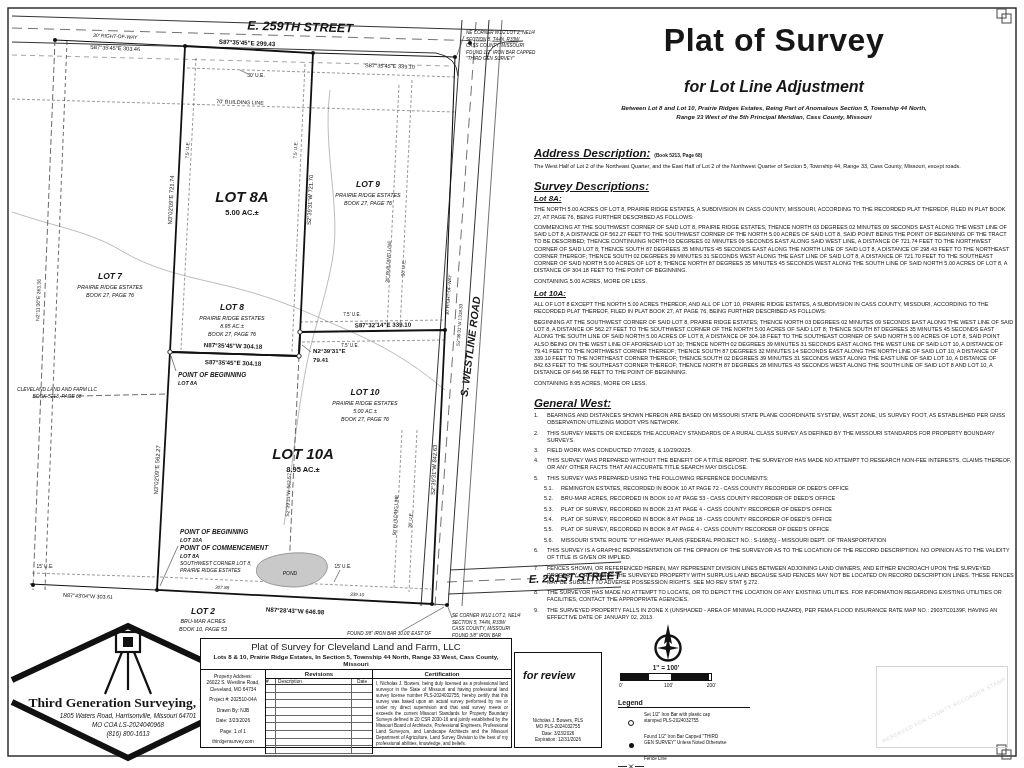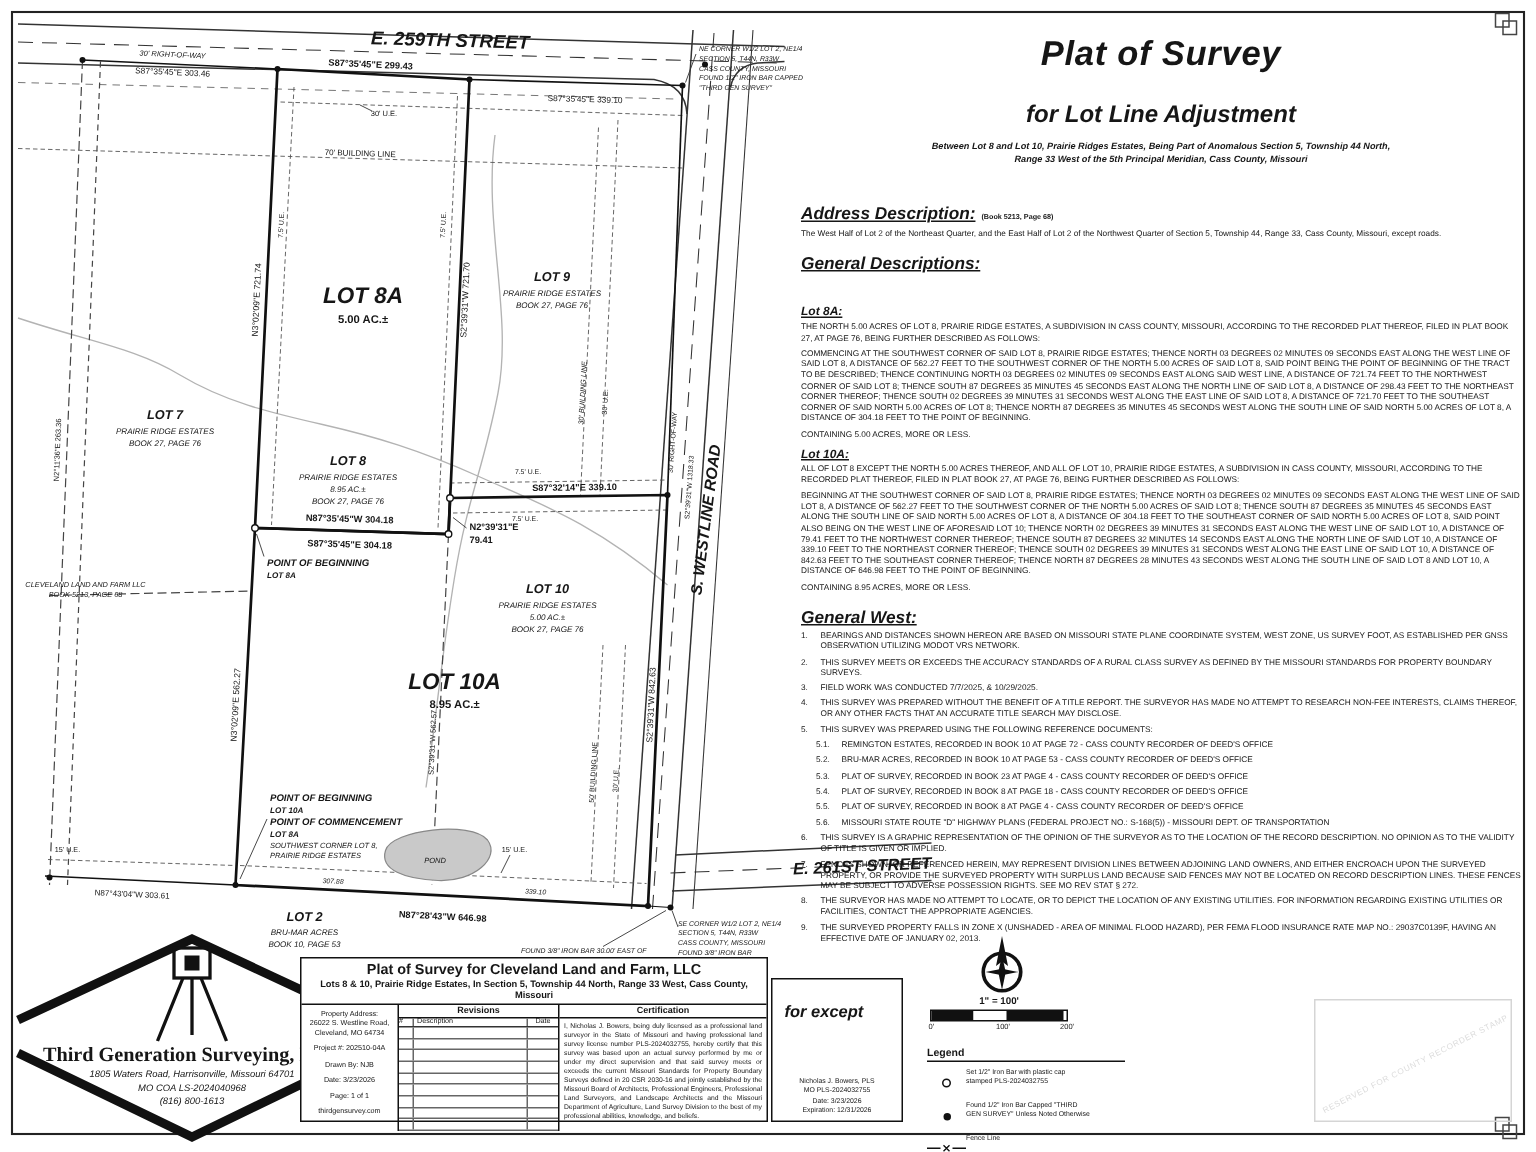--- a/index.html
+++ b/index.html
@@ -3,38 +3,38 @@
 <meta charset="utf-8">
 <style>
   html,body{margin:0;padding:0;background:#e8e8e6;}
   .sheet{position:relative;width:1024px;height:768px;background:#ffffff;overflow:hidden;
          font-family:"Liberation Sans",sans-serif;color:#161616;}
   svg text{font-family:"Liberation Sans",sans-serif;fill:#161616;}
   .i{font-style:italic}.bd{font-weight:bold}
   
   .rcol{position:absolute;left:534px;top:22px;width:480px;}
   .hdr{text-align:center}
-  .hdr .t1{font-size:23px;font-weight:bold;font-style:italic;letter-spacing:.5px}
+  .hdr .t1{font-size:32px;font-weight:bold;letter-spacing:.5px}
   .hdr .t2{font-size:16px;font-weight:bold;font-style:italic;margin-top:19px}
   .hdr .t3{font-size:6.1px;font-weight:bold;font-style:italic;margin-top:7px;line-height:1.5}
   .sec-h{font-size:11.5px;font-weight:bold;font-style:italic;text-decoration:underline}
   .sub-h{font-size:8px;font-weight:bold;font-style:italic;text-decoration:underline}
   .body-t{font-size:5.5px;line-height:1.3;text-align:left}
   .rec{margin-top:26px}
   .rec-line{display:flex;align-items:baseline;gap:4px}
   .book{font-size:4.8px;font-weight:bold}
-  .mt3{margin-top:3.5px}.mt6{margin-top:21px}.mt8{margin-top:4px}.mt10{margin-top:10px}
+  .mt3{margin-top:3.5px}.mt6{margin-top:2px}.mt8{margin-top:4px}.mt10{margin-top:10px}
   .note{display:flex;margin-top:3.2px}
   .note .n{width:13px;flex:none;font-size:5.5px}
   .note.sub{padding-left:10px}
   .note.sub .n{width:17px}
   .note .t{flex:1;font-size:5.5px;line-height:1.3}
   
   .tb{position:absolute;left:200px;top:638px;width:312px;height:110px;border:1.5px solid #111;box-sizing:border-box;background:#fff}
-  .tb-t1{font-size:9.6px;font-weight:bold;text-align:center;padding-top:2px}
+  .tb-t1{font-size:9.6px;font-weight:normal;text-align:center;padding-top:2px}
   .tb-t2{font-size:6.2px;font-weight:bold;text-align:center;padding:1px 2px 2px;border-bottom:1.2px solid #111}
   .tb-row{display:flex;height:84px}
   .tb-c1{width:64px;border-right:1px solid #111;text-align:center;font-size:4.8px;padding-top:4px;line-height:1.35}
   .tb-c1 .gap{height:4px}
   .tb-c2{width:106px;border-right:1px solid #111;display:flex;flex-direction:column}
   .tb-c2h{font-size:6px;font-weight:bold;text-align:center;border-bottom:1px solid #111;padding:1px 0}
   .rev-sub{display:flex;font-size:4.8px;border-bottom:.8px solid #333}
   .rev-row{display:flex;border-bottom:.6px solid #666;flex:1}
   .rc1{width:9px;border-right:.6px solid #666}
   .rc2{flex:1;padding-left:2px}
@@ -266,21 +266,21 @@
 
     <div class="rec">
       <div class="rec-line">
         <span class="sec-h">Address Description:</span>
         <span class="book">(Book 5213, Page 68)</span>
       </div>
       <div class="body-t mt3">The West Half of Lot 2 of the Northeast Quarter, and the East Half of Lot 2 of the Northwest Quarter of Section 5, Township 44, Range 33, Cass County, Missouri, except roads.</div>
     </div>
 
     <div class="mt10">
-      <div class="sec-h">General Descriptions:</div>
+      <div class="sec-h">Survey Descriptions:</div>
       <div class="sub-h mt6">Lot 8A:</div>
       <div class="body-t mt3">THE NORTH 5.00 ACRES OF LOT 8, PRAIRIE RIDGE ESTATES, A SUBDIVISION IN CASS COUNTY, MISSOURI, ACCORDING TO THE RECORDED PLAT THEREOF, FILED IN PLAT BOOK 27, AT PAGE 76, BEING FURTHER DESCRIBED AS FOLLOWS:</div>
       <div class="body-t mt3">COMMENCING AT THE SOUTHWEST CORNER OF SAID LOT 8, PRAIRIE RIDGE ESTATES; THENCE NORTH 03 DEGREES 02 MINUTES 09 SECONDS EAST ALONG THE WEST LINE OF SAID LOT 8, A DISTANCE OF 562.27 FEET TO THE SOUTHWEST CORNER OF THE NORTH 5.00 ACRES OF SAID LOT 8, SAID POINT BEING THE POINT OF BEGINNING OF THE TRACT TO BE DESCRIBED; THENCE CONTINUING NORTH 03 DEGREES 02 MINUTES 09 SECONDS EAST ALONG SAID WEST LINE, A DISTANCE OF 721.74 FEET TO THE NORTHWEST CORNER OF SAID LOT 8; THENCE SOUTH 87 DEGREES 35 MINUTES 45 SECONDS EAST ALONG THE NORTH LINE OF SAID LOT 8, A DISTANCE OF 298.43 FEET TO THE NORTHEAST CORNER THEREOF; THENCE SOUTH 02 DEGREES 39 MINUTES 31 SECONDS WEST ALONG THE EAST LINE OF SAID LOT 8, A DISTANCE OF 721.70 FEET TO THE SOUTHEAST CORNER OF SAID NORTH 5.00 ACRES OF LOT 8; THENCE NORTH 87 DEGREES 35 MINUTES 45 SECONDS WEST ALONG THE SOUTH LINE OF SAID NORTH 5.00 ACRES OF LOT 8, A DISTANCE OF 304.18 FEET TO THE POINT OF BEGINNING.</div>
       <div class="body-t mt3">CONTAINING 5.00 ACRES, MORE OR LESS.</div>
       <div class="sub-h mt8">Lot 10A:</div>
       <div class="body-t mt3">ALL OF LOT 8 EXCEPT THE NORTH 5.00 ACRES THEREOF, AND ALL OF LOT 10, PRAIRIE RIDGE ESTATES, A SUBDIVISION IN CASS COUNTY, MISSOURI, ACCORDING TO THE RECORDED PLAT THEREOF, FILED IN PLAT BOOK 27, AT PAGE 76, BEING FURTHER DESCRIBED AS FOLLOWS:</div>
       <div class="body-t mt3">BEGINNING AT THE SOUTHWEST CORNER OF SAID LOT 8, PRAIRIE RIDGE ESTATES; THENCE NORTH 03 DEGREES 02 MINUTES 09 SECONDS EAST ALONG THE WEST LINE OF SAID LOT 8, A DISTANCE OF 562.27 FEET TO THE SOUTHWEST CORNER OF THE NORTH 5.00 ACRES OF SAID LOT 8; THENCE SOUTH 87 DEGREES 35 MINUTES 45 SECONDS EAST ALONG THE SOUTH LINE OF SAID NORTH 5.00 ACRES OF LOT 8, A DISTANCE OF 304.18 FEET TO THE SOUTHEAST CORNER OF SAID NORTH 5.00 ACRES OF LOT 8, SAID POINT ALSO BEING ON THE WEST LINE OF AFORESAID LOT 10; THENCE NORTH 02 DEGREES 39 MINUTES 31 SECONDS EAST ALONG THE WEST LINE OF SAID LOT 10, A DISTANCE OF 79.41 FEET TO THE NORTHWEST CORNER THEREOF; THENCE SOUTH 87 DEGREES 32 MINUTES 14 SECONDS EAST ALONG THE NORTH LINE OF SAID LOT 10, A DISTANCE OF 339.10 FEET TO THE NORTHEAST CORNER THEREOF; THENCE SOUTH 02 DEGREES 39 MINUTES 31 SECONDS WEST ALONG THE EAST LINE OF SAID LOT 10, A DISTANCE OF 842.63 FEET TO THE SOUTHEAST CORNER THEREOF; THENCE NORTH 87 DEGREES 28 MINUTES 43 SECONDS WEST ALONG THE SOUTH LINE OF SAID LOT 8 AND LOT 10, A DISTANCE OF 646.98 FEET TO THE POINT OF BEGINNING.</div>
       <div class="body-t mt3">CONTAINING 8.95 ACRES, MORE OR LESS.</div>
     </div>
 
@@ -438,21 +438,21 @@
           </div>
       </div>
       <div class="tb-c3">
         <div class="tb-c2h">Certification</div>
         <div class="cert-p">I, Nicholas J. Bowers, being duly licensed as a professional land surveyor in the State of Missouri and having professional land survey license number PLS-2024032755, hereby certify that this survey was based upon an actual survey performed by me or under my direct supervision and that said survey meets or exceeds the current Missouri Standards for Property Boundary Surveys defined in 20 CSR 2030-16 and jointly established by the Missouri Board of Architects, Professional Engineers, Professional Land Surveyors, and Landscape Architects and the Missouri Department of Agriculture, Land Survey Division to the best of my professional abilities, knowledge, and beliefs.</div>
       </div>
     </div>
   </div>
 
   <div class="review">
-    <div class="stamp">for except</div>
+    <div class="stamp">for review</div>
     <div class="sig">
       <div>Nicholas J. Bowers, PLS</div>
       <div>MO PLS-2024032755</div>
       <div>Date: 3/23/2026</div>
       <div>Expiration: 12/31/2026</div>
     </div>
   </div>
 
   <svg class="abs" style="left:648px;top:622px" width="40" height="44" viewBox="0 0 40 44">
     <circle cx="20" cy="26" r="12.5" fill="none" stroke="#111" stroke-width="2.4"></circle>

